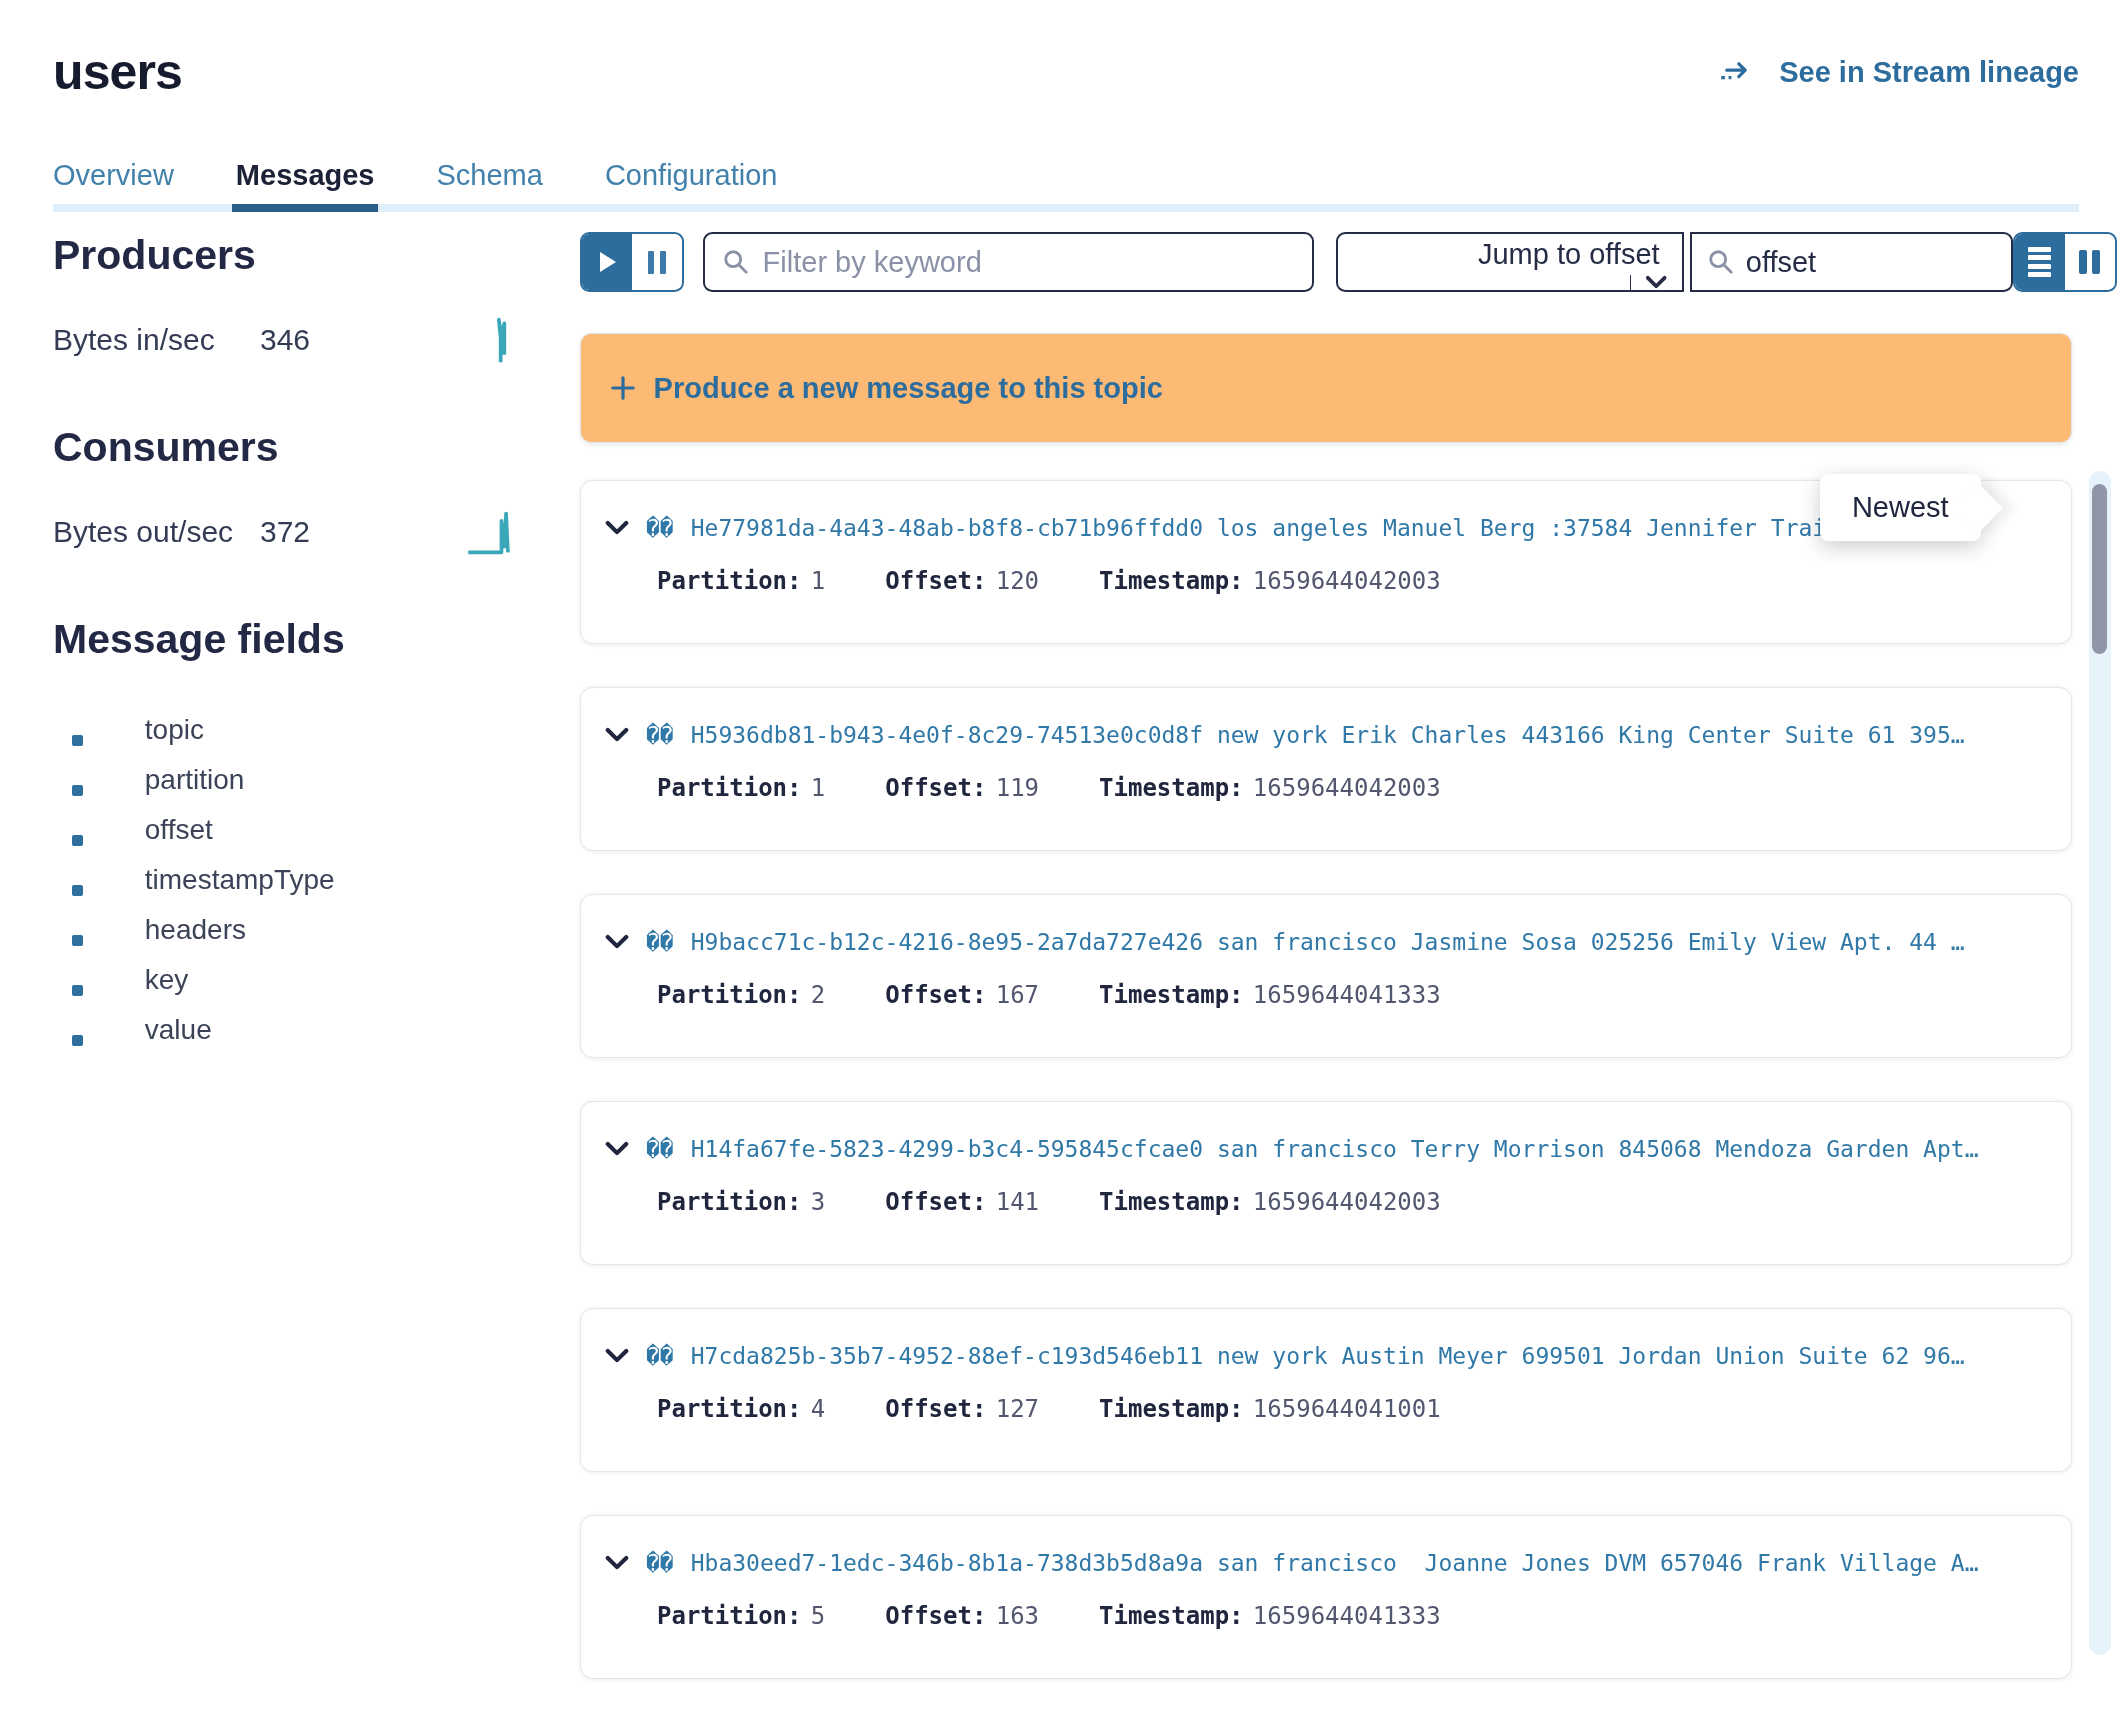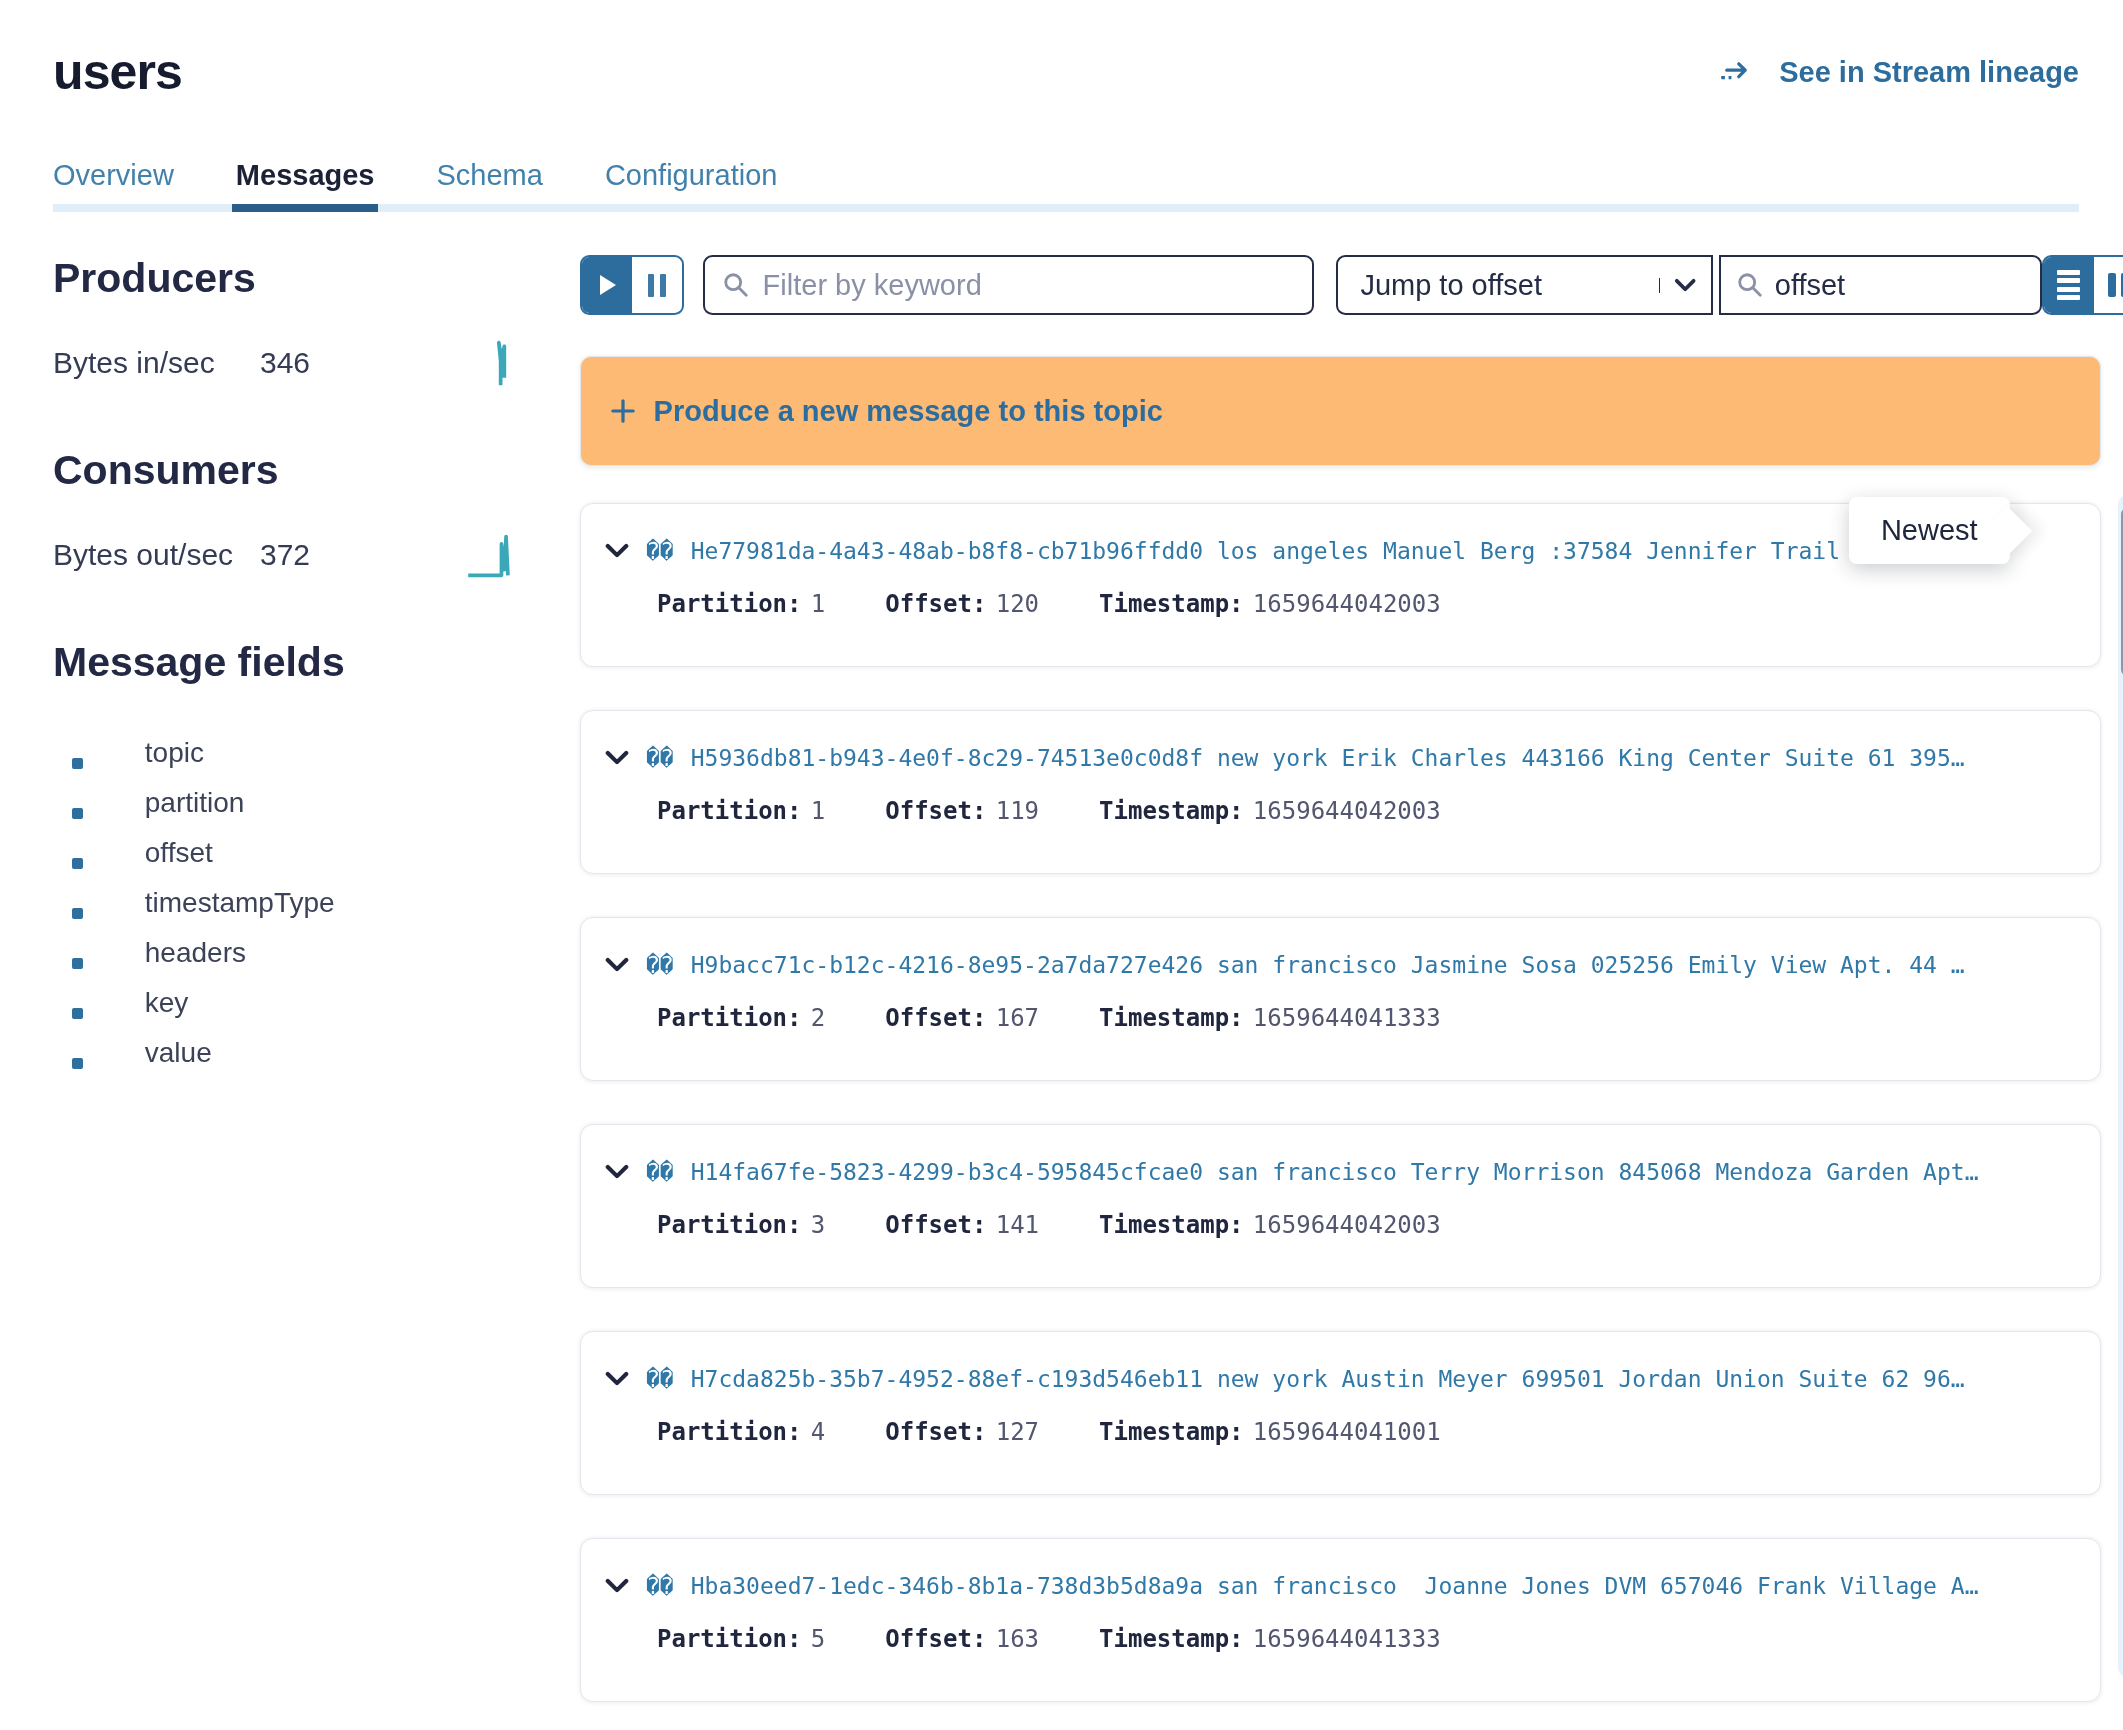--- a/index.html
+++ b/index.html
@@ -13,21 +13,21 @@
   .lineage { display:flex; align-items:center; gap:26px; margin-top:13px;
     font-size:29px; font-weight:700; color:#2d6d9e; cursor:pointer; text-decoration:none; }
 
   
   .tabs { display:flex; gap:62px; margin-top:58px; border-bottom:8.4px solid #e0eef9; position:relative; }
   .tab { font-size:29px; padding-bottom:12px; color:#4181ab; position:relative; cursor:pointer; }
   .tab.active { color:#1b2136; font-weight:700; }
   .tab.active::after { content:""; position:absolute; left:-3.7px; right:-3.7px; bottom:-8.4px; height:8.4px; background:#2a5d8a; }
 
   
-  .content { display:flex; margin-top:43px; }
+  .content { display:flex; margin-top:20px; }
   aside { width:471px; flex-shrink:0; }
   main  { flex:1; margin-left:56px; position:relative; }
 
   
   .side-h { font-size:41px; font-weight:800; color:#232945; margin-bottom:37px; }
   .metric-row { display:flex; align-items:center; font-size:30px; color:#343b55; min-height:48px; }
   .metric-label { width:207px; }
   .metric-value { width:112px; }
   .spark { margin-left:auto; }
   .sec { margin-bottom:60px; }
@@ -43,22 +43,22 @@
   .seg.on { background:#2d6d9e; }
   .play-tri { width:0; height:0; border-left:16px solid #fff; border-top:10.3px solid transparent; border-bottom:10.3px solid transparent; margin-left:2.8px; }
   .pause-bars { display:flex; gap:5.6px; }
   .pause-bars i { width:6.5px; height:23px; background:#3d7aa8; border-radius:0.9px; }
 
   .filter-box { margin-left:18.6px; width:611px; border:2.8px solid #252c46; border-radius:9.3px;
     display:flex; align-items:center; gap:13px; padding:0 17px; background:#fff; }
   .filter-box input { border:none; outline:none; flex:1; font-size:29px; font-family:"Liberation Sans",sans-serif; color:#272e48; background:transparent; }
   .filter-box input::placeholder { color:#8a90a5; }
 
-  .jump-box { margin-left:22.4px; width:377px; border:2.8px solid #252c46; border-radius:9.3px 0 0 9.3px;
-    display:flex; align-items:center; background:#fff; cursor:pointer; }
+  .jump-box { margin-left:22.4px; width:348px; border:2.8px solid #252c46; border-radius:9.3px 0 0 9.3px;
+    display:flex; align-items:flex-end; background:#fff; cursor:pointer;flex-direction:column; }
   .jump-label { flex:1; display:flex; align-items:center; padding:0 22.4px; font-size:29px; color:#252c46; }
   .jump-chev { width:52px; border-left:1.9px solid #252c46; display:flex; align-items:center; justify-content:center; }
 
   .offset-box { margin-left:5.6px; width:323px; border:2.8px solid #252c46; border-radius:0 9.3px 9.3px 0;
     display:flex; align-items:center; gap:11.2px; padding:0 15px; background:#fff; }
   .offset-box input { border:none; outline:none; flex:1; font-size:29px; font-family:"Liberation Sans",sans-serif; color:#252c46; background:transparent; }
 
   .view-toggle { margin-left:auto; }
   .view-toggle.seg-group { width:104px; }
   .list-icon { display:flex; flex-direction:column; gap:3.7px; }

